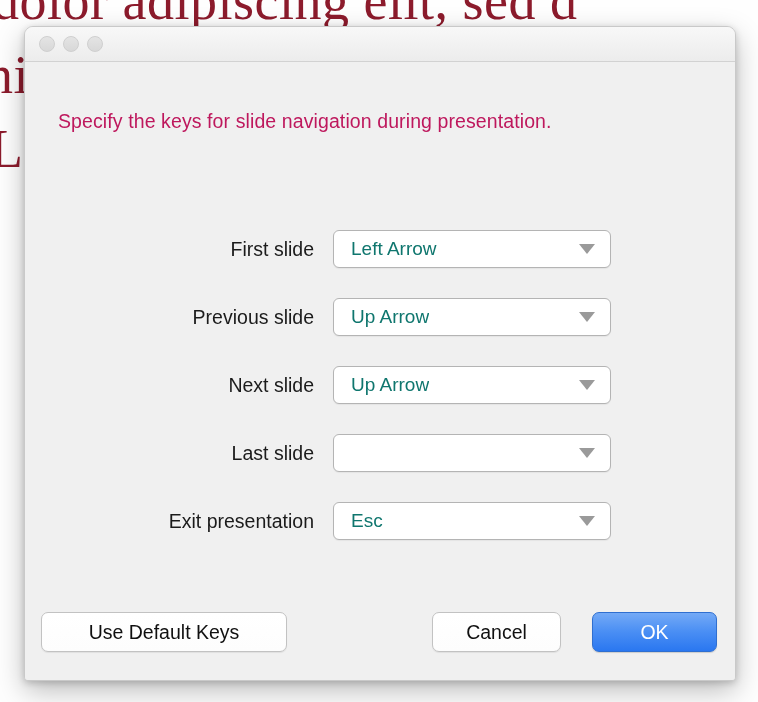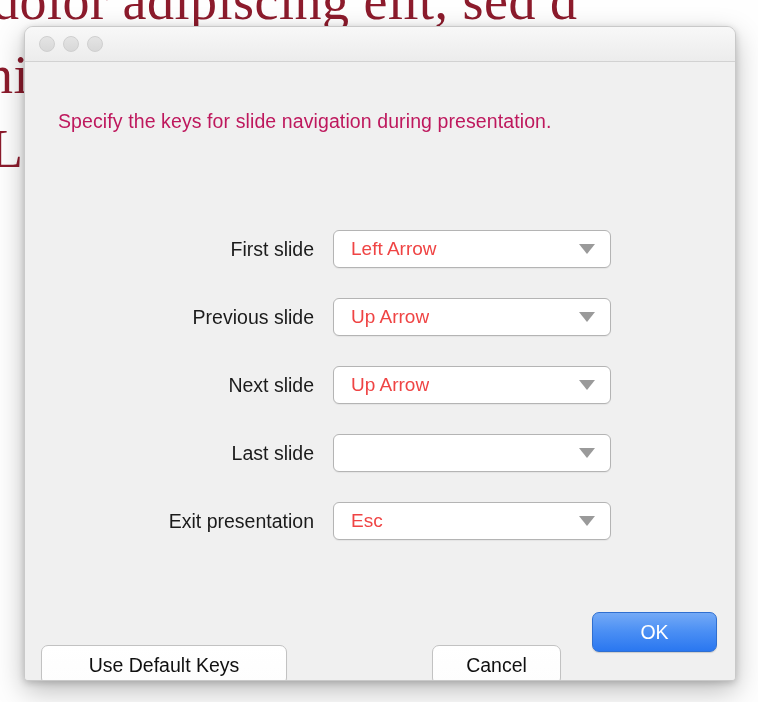--- a/index.html
+++ b/index.html
@@ -131,21 +131,21 @@
     border-radius: 6px;
     box-sizing: border-box;
     display: flex;
     align-items: center;
     position: relative;
     box-shadow: 0 1px 1px rgba(0,0,0,0.05);
   }
   .select-value {
     padding-left: 17px;
     font-size: 19px;
-    color: #ef4444;
+    color: #0f766e;
     white-space: nowrap;
     overflow: hidden;
   }
   .select-arrow {
     position: absolute;
     right: 15px;
     top: 50%;
     transform: translateY(-50%);
     width: 0;
     height: 0;
@@ -172,21 +172,20 @@
     justify-content: center;
     font-size: 19.5px;
     cursor: default;
     user-select: none;
   }
   .btn-plain {
     background: linear-gradient(to bottom, #ffffff 0%, #fdfdfd 100%);
     border: 1px solid #c2c2c2;
     color: #101010;
     box-shadow: 0 1px 1px rgba(0,0,0,0.07);
-    margin-top: 33px;
   }
   #btn-default-keys {
     left: 16px;
     width: 246px;
   }
   #btn-cancel {
     left: 407px;
     width: 129px;
   }
   #btn-ok {

